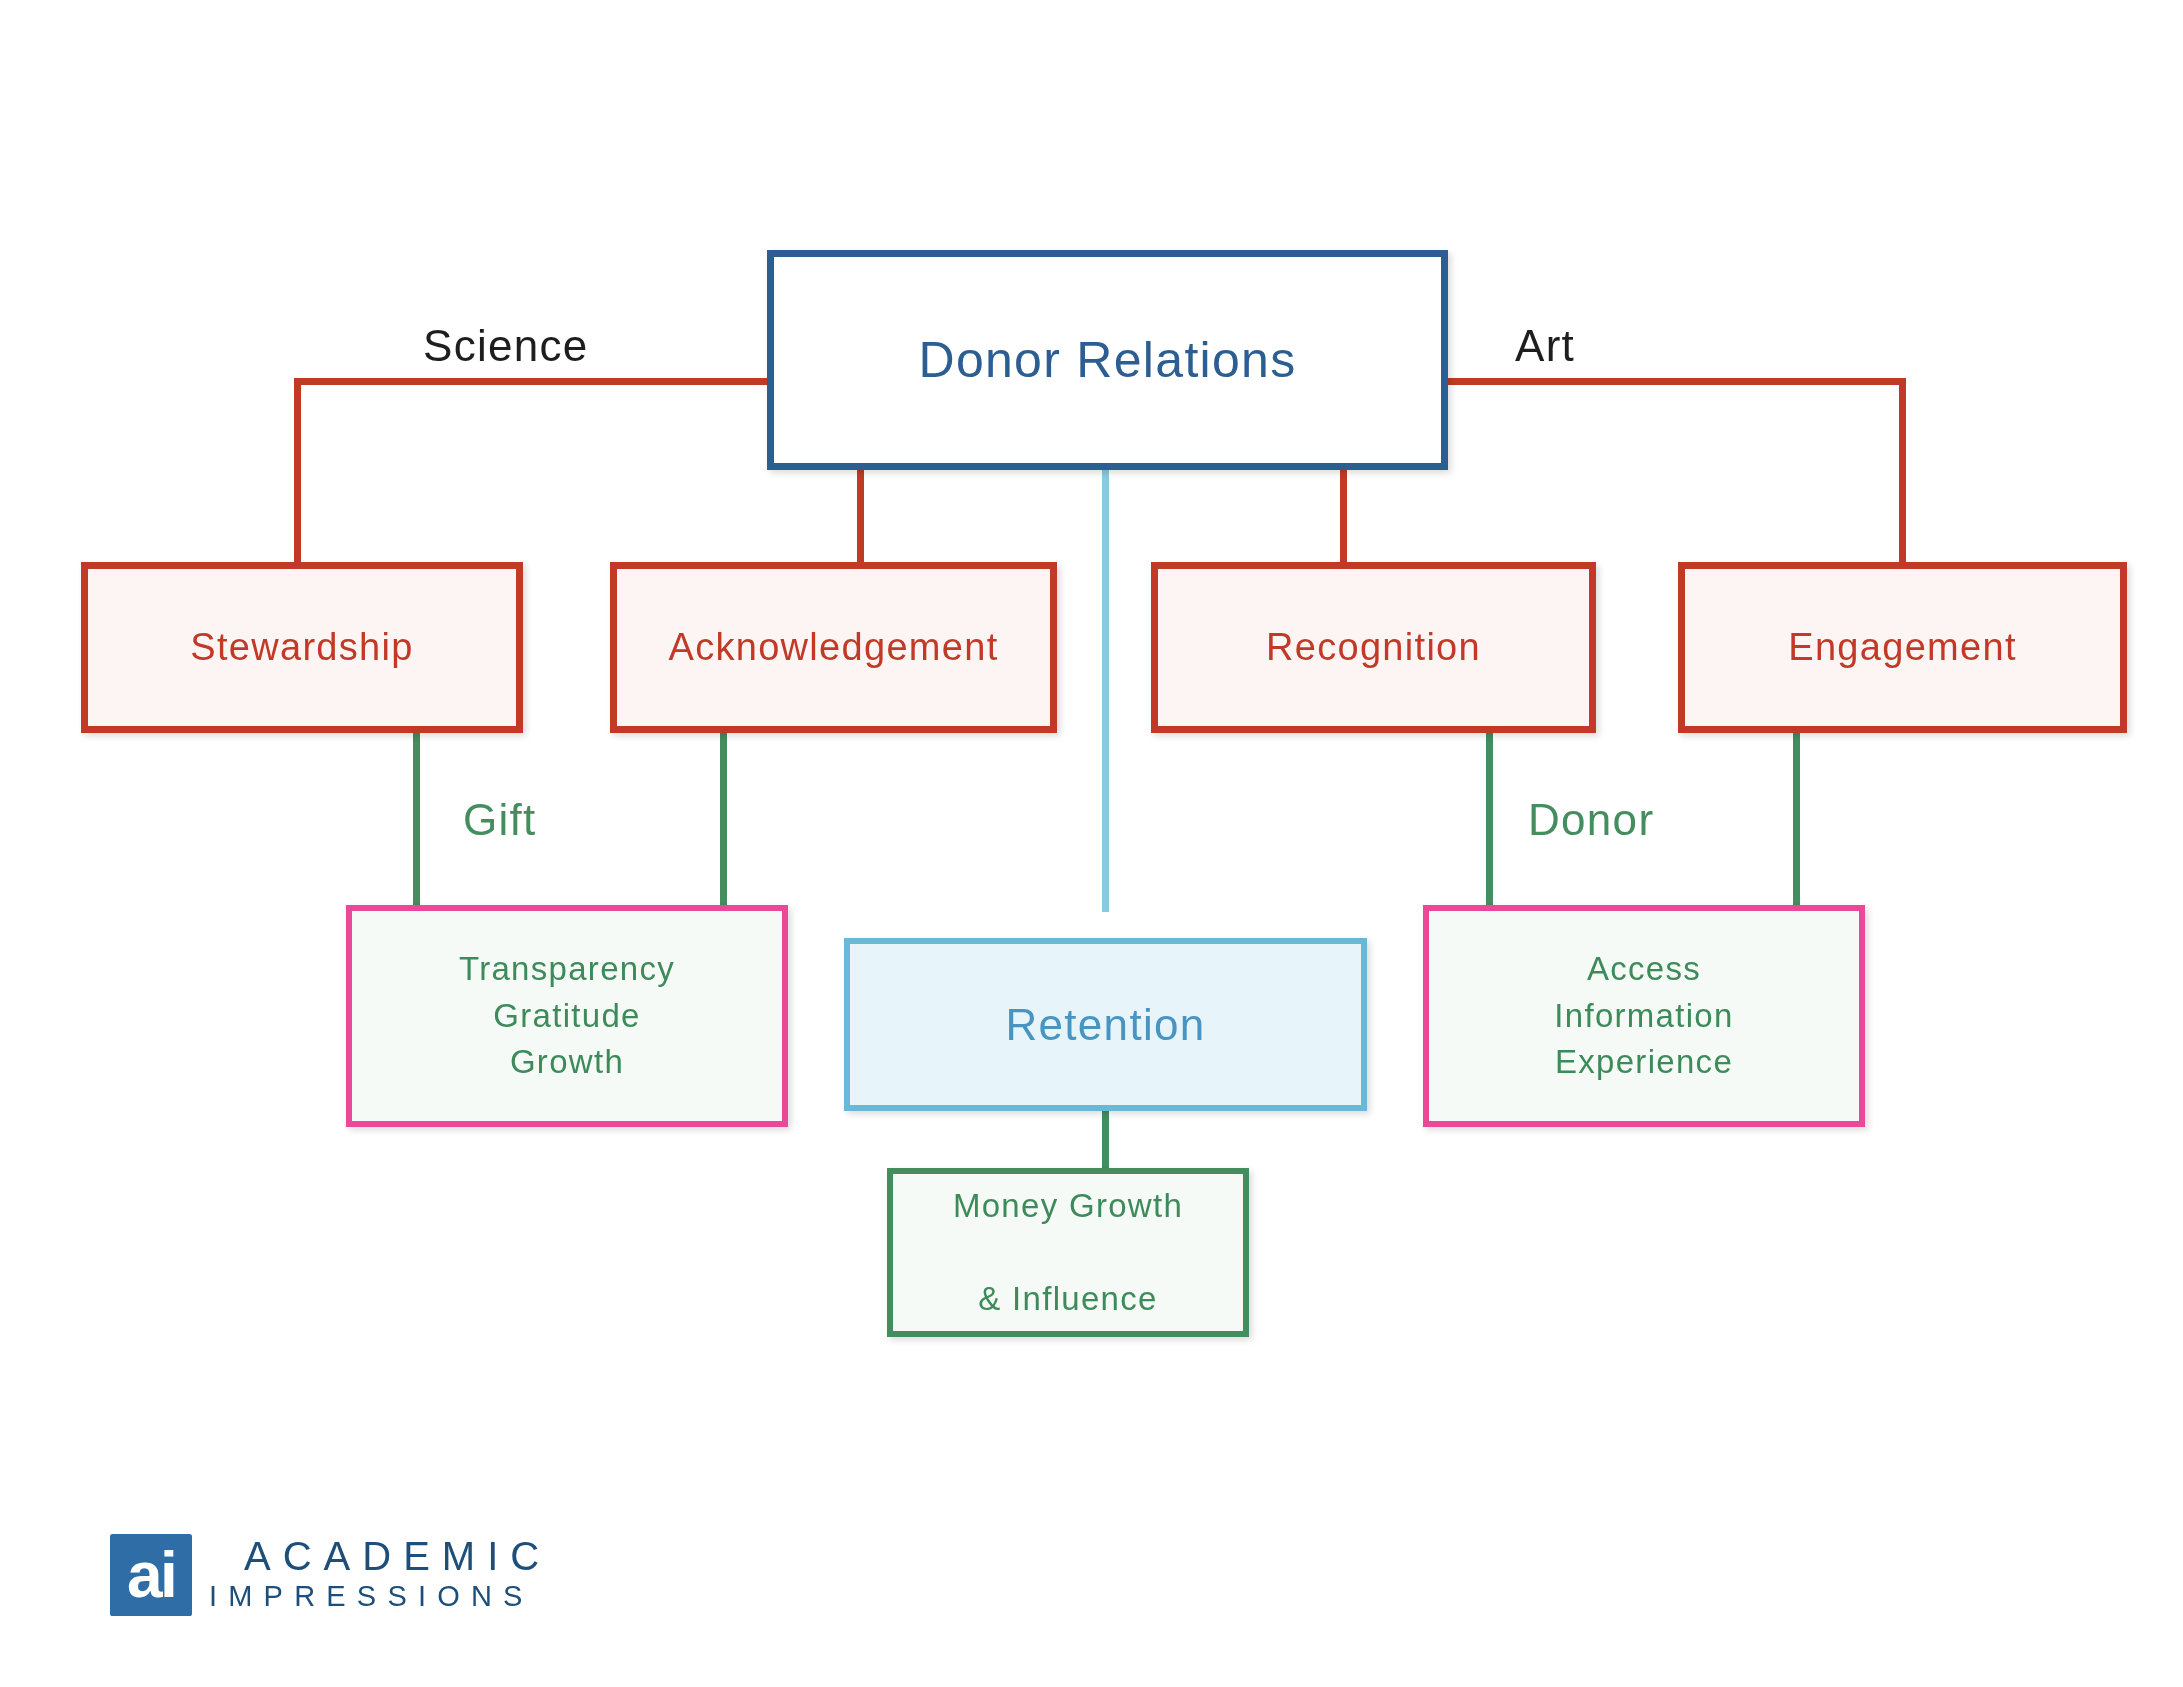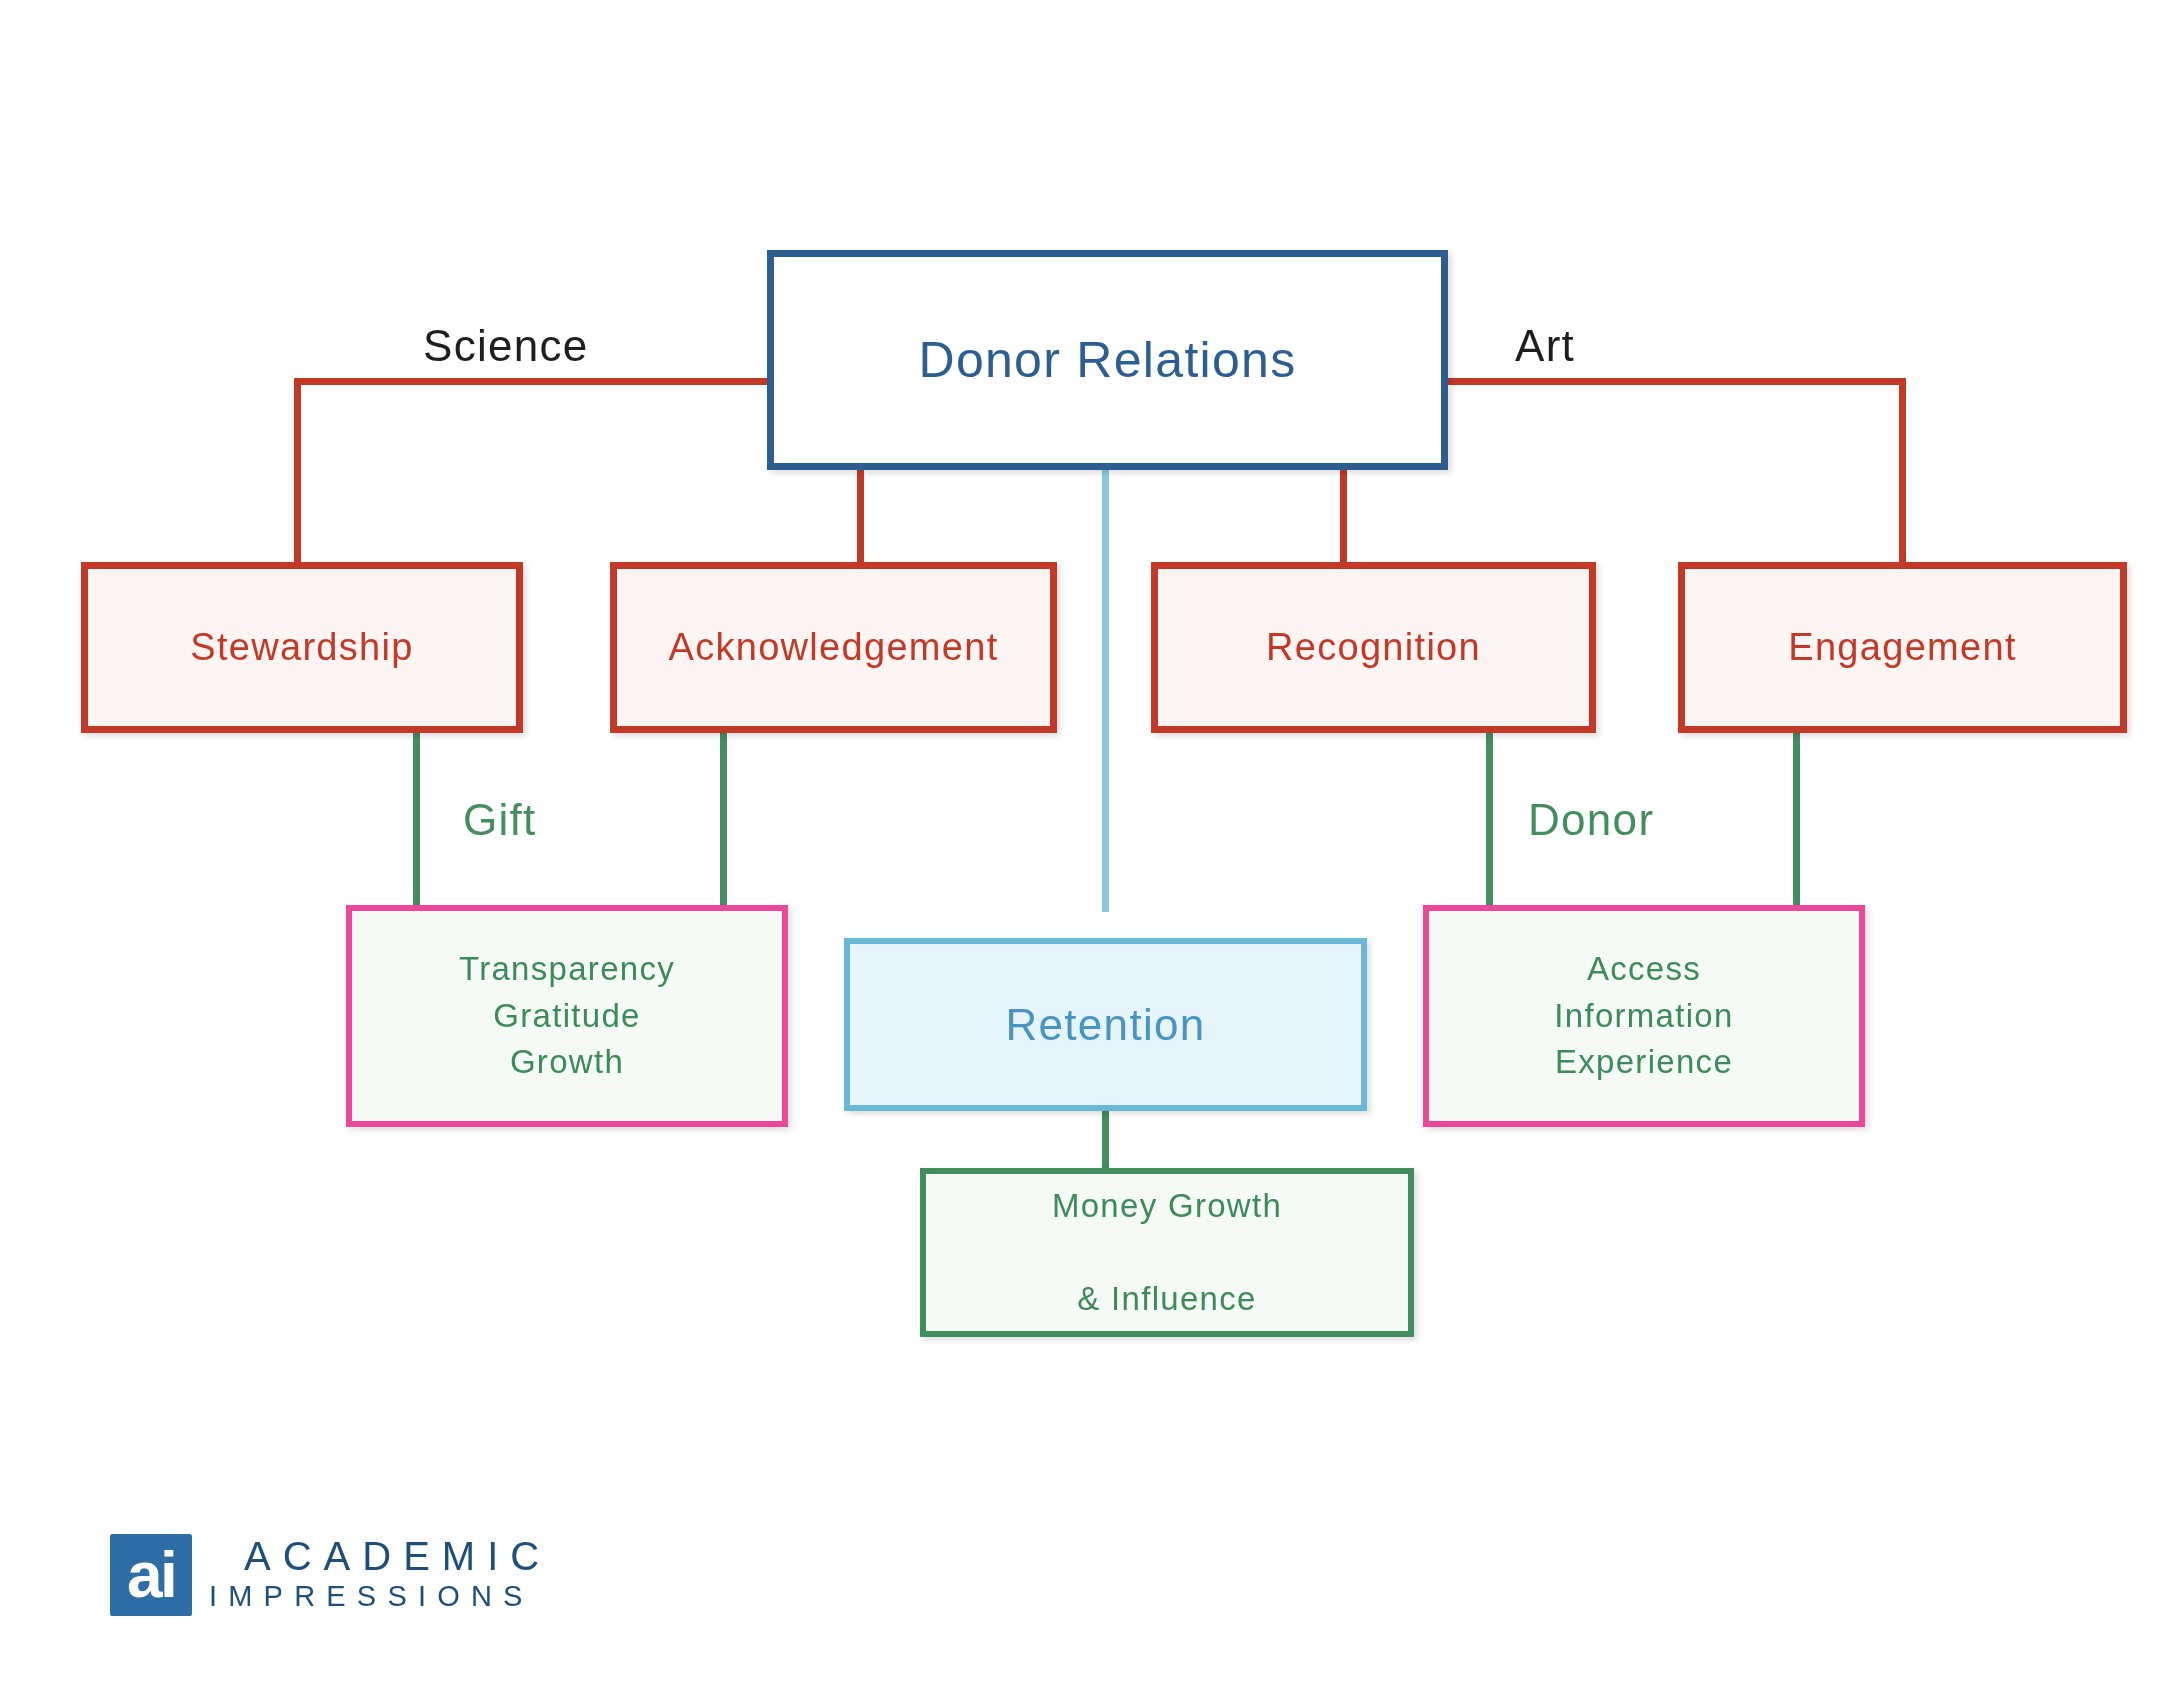--- a/index.html
+++ b/index.html
@@ -78,21 +78,21 @@
 
   .retention-box {
     left: 844px; top: 938px; width: 523px; height: 173px;
     background: #e7f5fb;
     border: 6px solid #6ab8d7;
     color: #4795c0;
     font-size: 44px;
   }
 
   .money-box {
-    left: 920px; top: 1168px; width: 494px; height: 169px;
+    left: 887px; top: 1168px; width: 362px; height: 169px;
     background: #f5faf6;
     border: 6px solid #438d5f;
     color: #3d8a5a;
     font-size: 33px;
     line-height: 1.42;
     flex-direction: column;
     gap: 46px;
   }
 
   

